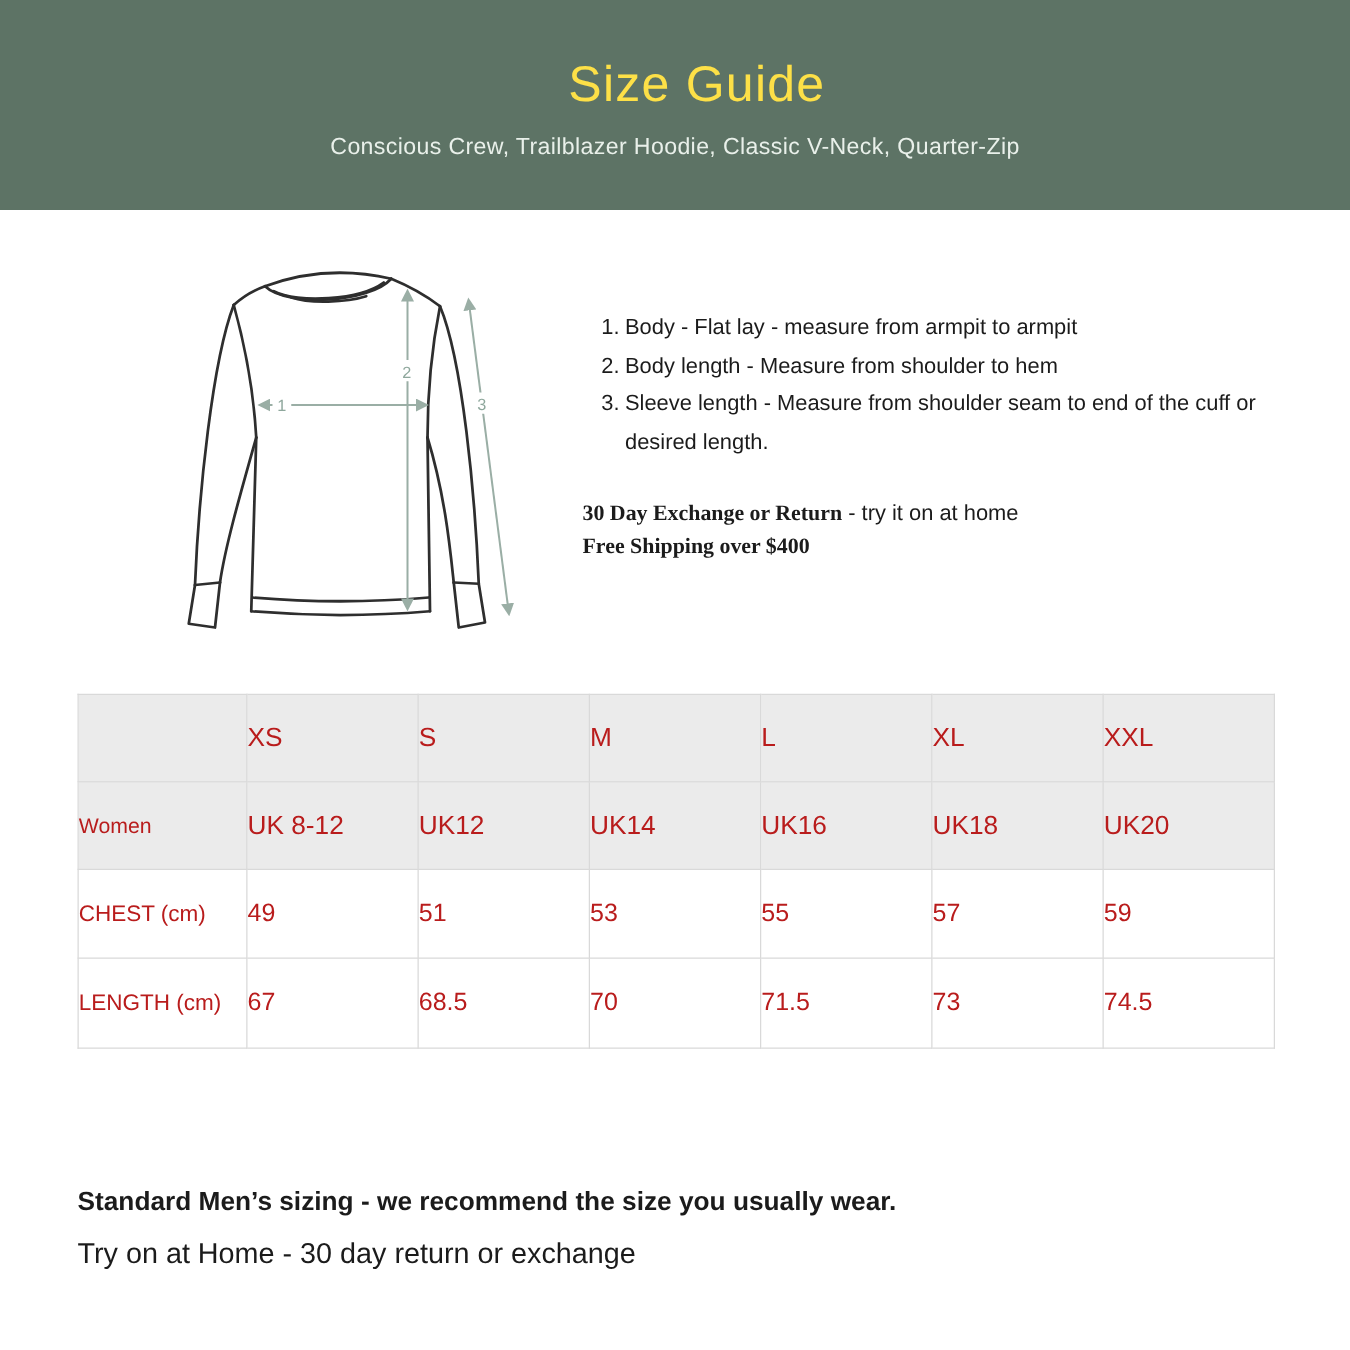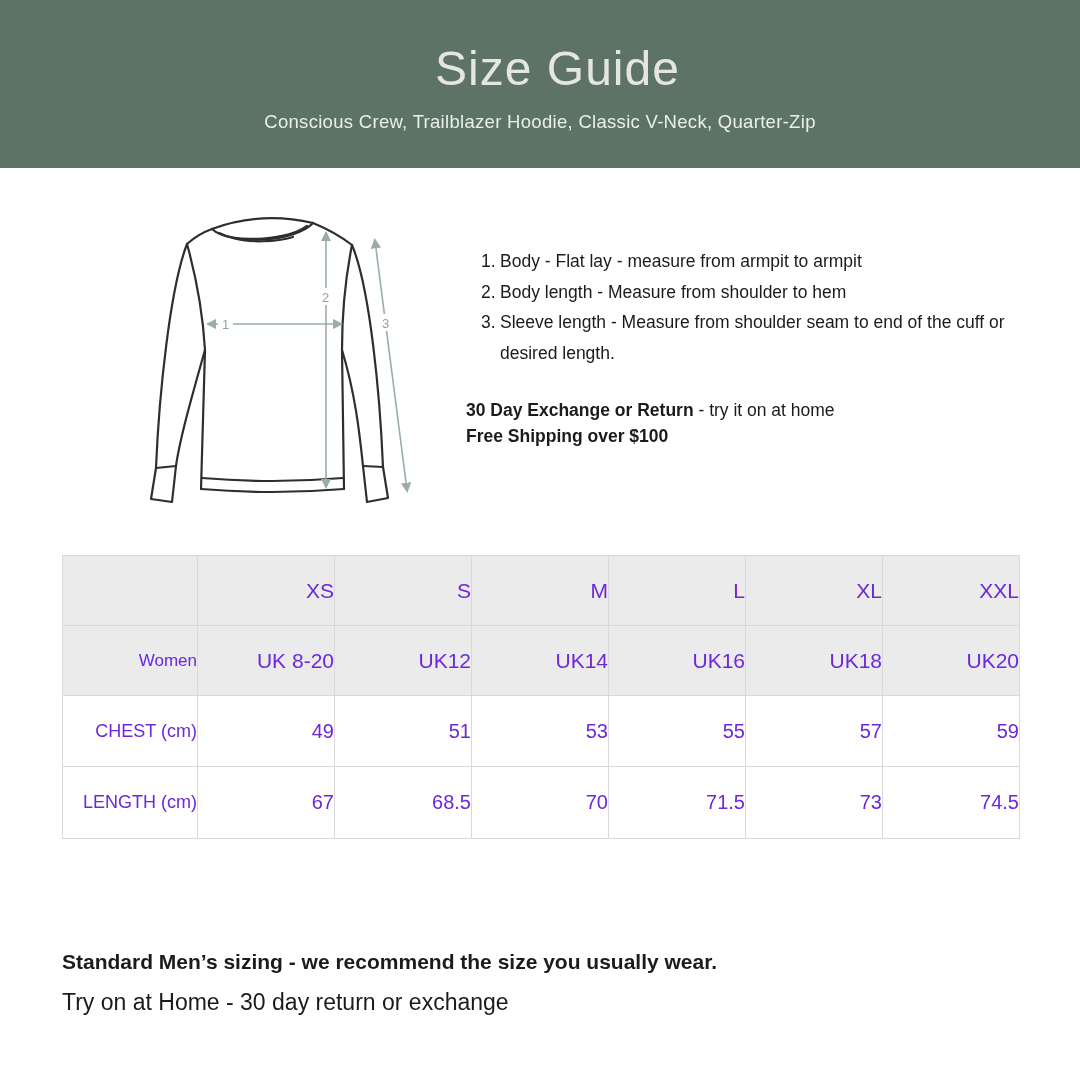--- a/index.html
+++ b/index.html
@@ -7,45 +7,45 @@
   .page {
     position:relative; width:1080px; height:1080px; background:#ffffff;
     font-family:"Liberation Sans", sans-serif; color:#1b1b1b; overflow:hidden;
   }
   
   .hero {
     position:absolute; top:0; left:0; width:1080px; height:168px;
     background:#5d7365; display:flex; flex-direction:column;
     align-items:center; justify-content:center; padding-top:6px;
   }
-  .hero-title { font-size:48px; font-weight:400; color:#e5e5e5; letter-spacing:1px;margin-left:35px; }
+  .hero-title { font-size:40px; font-weight:400; color:#fde047; letter-spacing:1px;margin-left:35px; }
   .hero-sub   { margin-top:15px; font-size:18.5px; font-weight:400; color:#e9f0ea; letter-spacing:.3px;text-align:center; }
 
   
   .shirt-wrap { position:absolute; left:130px; top:200px; width:330px; height:330px; }
   .measure-label { font-family:"Liberation Sans", sans-serif; font-size:13px; fill:#8ea79c; }
 
   
   .instructions { position:absolute; left:481px; top:246px; width:534px; list-style:none; }
   .ins-row  { display:flex; font-size:17.5px; line-height:30.5px; color:#1b1b1b; }
   .ins-num  { flex:0 0 19px; }
   .ins-text { flex:1; }
 
   
   .policy { position:absolute; left:466px; top:397px; font-size:17.5px; line-height:26px; }
-  .policy strong { font-weight:700; }
+  .policy strong { font-weight:700;font-family:Liberation Serif, serif; }
 
   
   .size-table {
     position:absolute; left:62px; top:555px; width:957px;
     border-collapse:collapse; table-layout:fixed;
   }
   .size-table th, .size-table td {
-    border:1px solid #d9d9d9; text-align:right; vertical-align:middle; padding:0;
-    font-weight:400; color:#6d28d9;
+    border:1px solid #d9d9d9; text-align:left; vertical-align:middle; padding:0;
+    font-weight:400; color:#b91c1c;
   }
   tr.r-sizes  { height:70px; } tr.r-women  { height:70px; }
   tr.r-chest  { height:71px; } tr.r-length { height:72px;padding-left:27px; } tr.r-sleeve { height:72px; }
   .hdr-cell   { background:#ebebeb; }
   .size-letter { font-size:21px; font-weight:700; }
   .women-label { font-size:17px; font-weight:700; }
   .uk-value    { font-size:21px; font-weight:700; }
   .row-label   { font-size:18px; }
   .data-value  { font-size:20px; }
 
@@ -118,21 +118,21 @@
       <span class="ins-text">Body length - Measure from shoulder to hem</span>
     </li>
     <li class="ins-row">
       <span class="ins-num">3.</span>
       <span class="ins-text">Sleeve length - Measure from shoulder seam to end of the cuff or desired length.</span>
     </li>
   </ol>
 
   <div class="policy">
     <p class="policy-line"><strong>30 Day Exchange or Return</strong><span> - try it on at home</span></p>
-    <p class="policy-line"><strong>Free Shipping over $100</strong></p>
+    <p class="policy-line"><strong>Free Shipping over $400</strong></p>
   </div>
 
   <table class="size-table">
     <colgroup>
       <col style="width:135px">
         <col style="width:137px">
         <col style="width:137px">
         <col style="width:137px">
       <col style="width:137px">
         <col style="width:137px">
@@ -143,21 +143,21 @@
         <th class="hdr-cell"></th>
         <th class="hdr-cell size-letter">XS</th>
         <th class="hdr-cell size-letter">S</th>
         <th class="hdr-cell size-letter">M</th>
         <th class="hdr-cell size-letter">L</th>
         <th class="hdr-cell size-letter">XL</th>
         <th class="hdr-cell size-letter">XXL</th>
       </tr>
       <tr class="r-women">
         <th class="hdr-cell women-label">Women</th>
-        <td class="hdr-cell uk-value">UK 8-20</td>
+        <td class="hdr-cell uk-value">UK 8-12</td>
         <td class="hdr-cell uk-value">UK12</td>
         <td class="hdr-cell uk-value">UK14</td>
         <td class="hdr-cell uk-value">UK16</td>
         <td class="hdr-cell uk-value">UK18</td>
         <td class="hdr-cell uk-value">UK20</td>
       </tr>
       <tr class="r-chest">
         <th class="row-label">CHEST (cm)</th>
         <td class="data-value">49</td>
         <td class="data-value">51</td>

